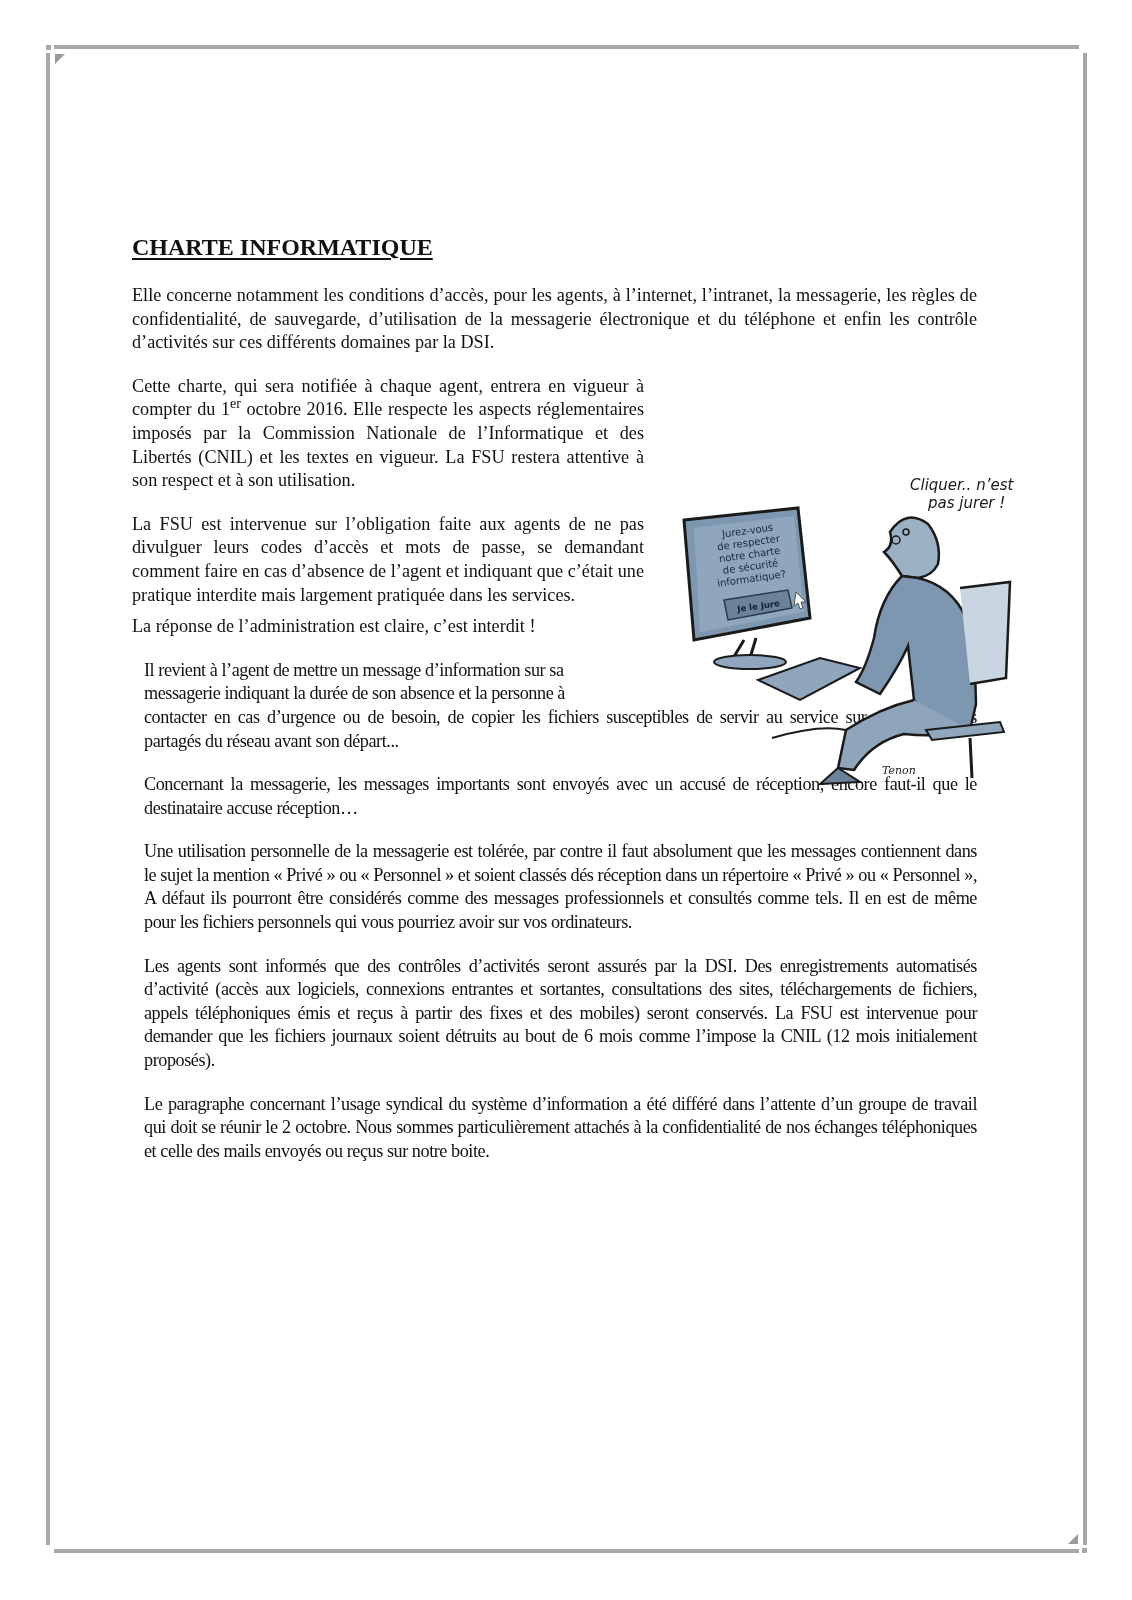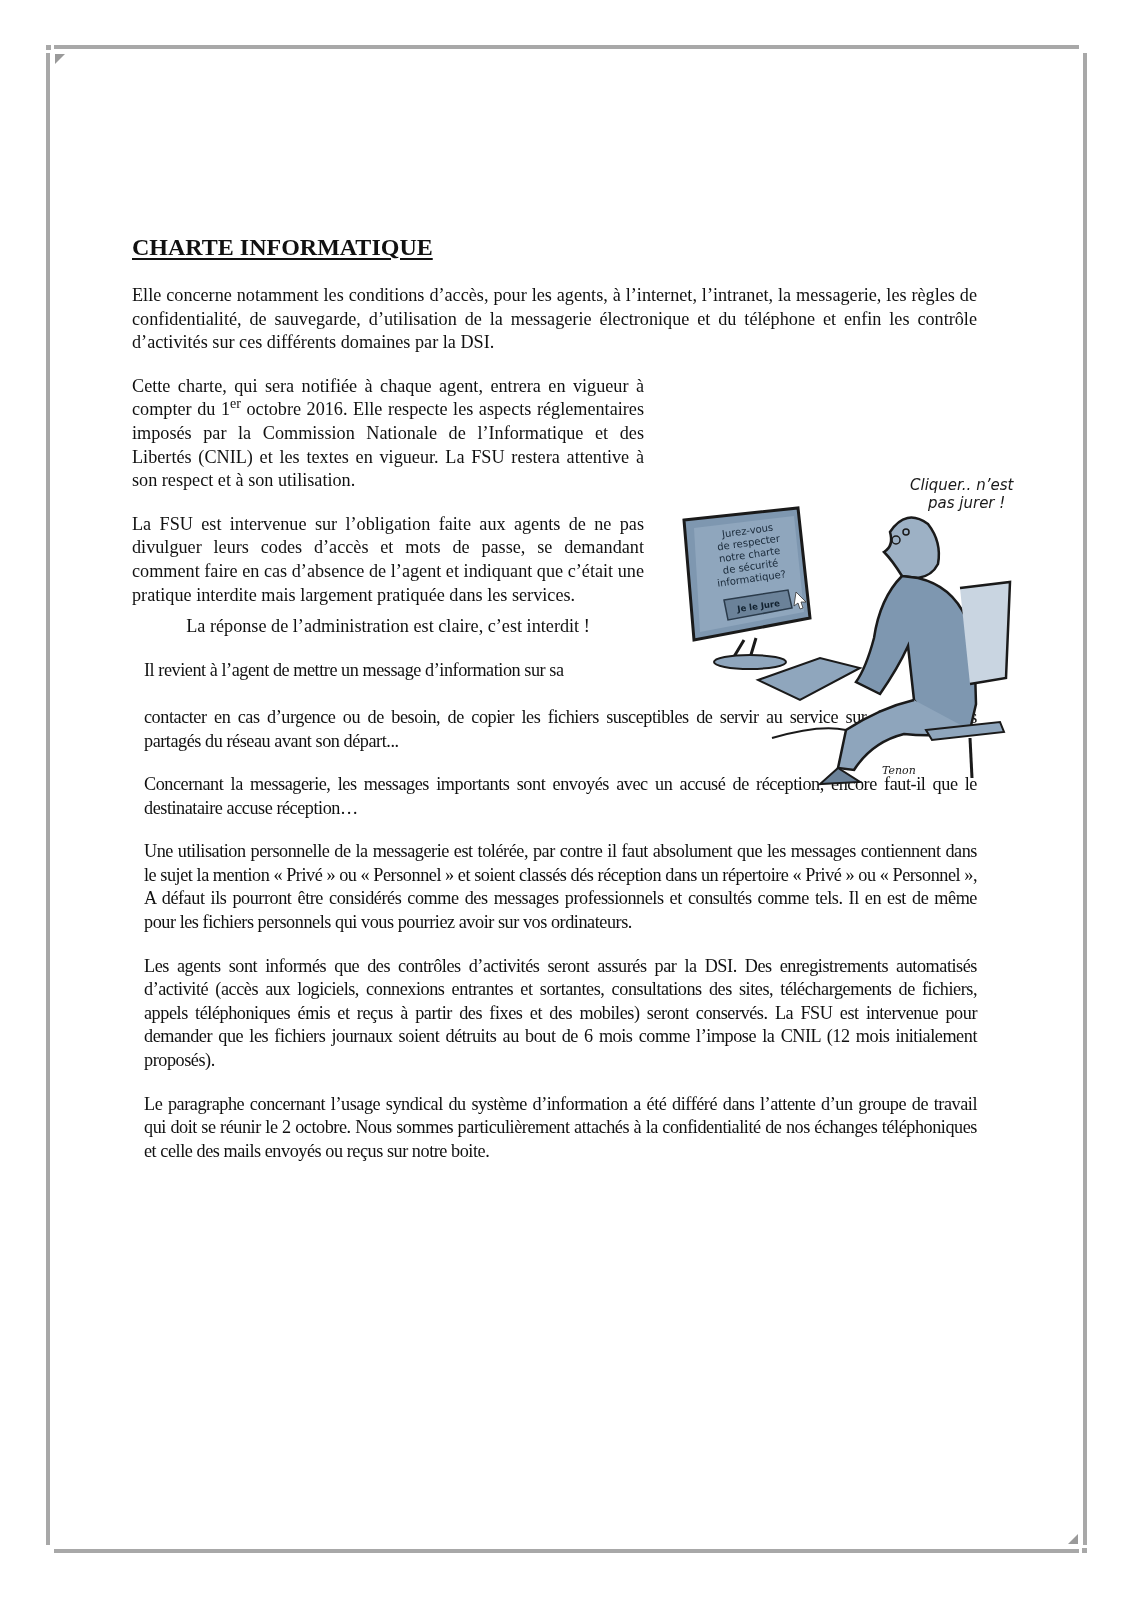--- a/index.html
+++ b/index.html
@@ -12,21 +12,21 @@
     .bar.right { top: 8px; bottom: 8px; right: 0; width: 4px; }
     .corner-sq { position: absolute; width: 5px; height: 5px; background: #a8a8a8; }
     .tri { position: absolute; width: 0; height: 0; }
     .tri.tl { left: 9px; top: 9px; border-top: 10px solid #9a9a9a; border-right: 10px solid transparent; }
     .tri.br { right: 9px; bottom: 9px; border-bottom: 10px solid #9a9a9a; border-left: 10px solid transparent; }
 
     .content { position: absolute; left: 132px; top: 232px; width: 845px; font-size: 18.2px; line-height: 23.6px; }
     h1 { margin: 0 0 22px 0; font-size: 24px; font-weight: bold; text-decoration: underline; text-underline-offset: 3px; line-height: 30px; }
     p { margin: 0 0 20px 0; text-align: justify; }
     .narrow { width: 512px; }
-    .narrow-r { text-align: center; }
+    .narrow-r { text-align: left; }
     .condensed { letter-spacing: -0.45px; margin-left: 12px; }
     sup { font-size: 14px; line-height: 0; }
 
     .cartoon { position: absolute; left: 670px; top: 468px; width: 370px; height: 330px; }
   </style>
 </head>
 <body>
 
 <div class="frame">
   <div class="bar top"></div>
@@ -42,21 +42,21 @@
 <div class="content">
   <h1>CHARTE INFORMATIQUE</h1>
 
   <p>Elle concerne notamment les conditions d’accès, pour les agents, à l’internet, l’intranet, la messagerie, les règles de confidentialité, de sauvegarde, d’utilisation de la messagerie électronique et du téléphone et enfin les contrôle d’activités sur ces différents domaines par la DSI.</p>
 
   <p class="narrow"><span>Cette charte, qui sera notifiée à chaque agent, entrera en vigueur à compter du 1</span><sup>er</sup><span> octobre 2016. Elle respecte les aspects réglementaires imposés par la Commission Nationale de l’Informatique et des Libertés (CNIL) et les textes en vigueur. La FSU restera attentive à son respect et à son utilisation.</span></p>
 
   <p class="narrow" style="margin-bottom:8px;">La FSU est intervenue sur l’obligation faite aux agents de ne pas divulguer leurs codes d’accès et mots de passe, se demandant comment faire en cas d’absence de l’agent et indiquant que c’était une pratique interdite mais largement pratiquée dans les services.</p>
   <p class="narrow narrow-r">La réponse de l’administration est claire, c’est interdit !</p>
 
-  <p class="condensed"><span>Il revient à l’agent de mettre un message d’information sur sa</span><br><br><span>contacter en cas d’urgence ou de besoin, de copier les fichiers susceptibles de servir au service sur des répertoires partagés du réseau avant son départ...</span></p>
+  <p class="condensed"><span>Il revient à l’agent de mettre un message d’information sur sa</span><br><span>messagerie indiquant la durée de son absence et la personne à</span><br><span>contacter en cas d’urgence ou de besoin, de copier les fichiers susceptibles de servir au service sur des répertoires partagés du réseau avant son départ...</span></p>
 
   <p class="condensed">Concernant la messagerie, les messages importants sont envoyés avec un accusé de réception, encore faut-il que le destinataire accuse réception…</p>
   <p class="condensed">Une utilisation personnelle de la messagerie est tolérée, par contre il faut absolument que les messages contiennent dans le sujet la mention « Privé » ou « Personnel » et soient classés dés réception dans un répertoire « Privé » ou « Personnel », A défaut ils pourront être considérés comme des messages professionnels et consultés comme tels. Il en est de même pour les fichiers personnels qui vous pourriez avoir sur vos ordinateurs.</p>
   <p class="condensed">Les agents sont informés que des contrôles d’activités seront assurés par la DSI. Des enregistrements automatisés d’activité (accès aux logiciels, connexions entrantes et sortantes, consultations des sites, téléchargements de fichiers, appels téléphoniques émis et reçus à partir des fixes et des mobiles) seront conservés. La FSU est intervenue pour demander que les fichiers journaux soient détruits au bout de 6 mois comme l’impose la CNIL (12 mois initialement proposés).</p>
   <p class="condensed">Le paragraphe concernant l’usage syndical du système d’information a été différé dans l’attente d’un groupe de travail qui doit se réunir le 2 octobre. Nous sommes particulièrement attachés à la confidentialité de nos échanges téléphoniques et celle des mails envoyés ou reçus sur notre boite.</p>
 </div>
 
 <svg class="cartoon" viewBox="0 0 370 330">
 
   <g>

